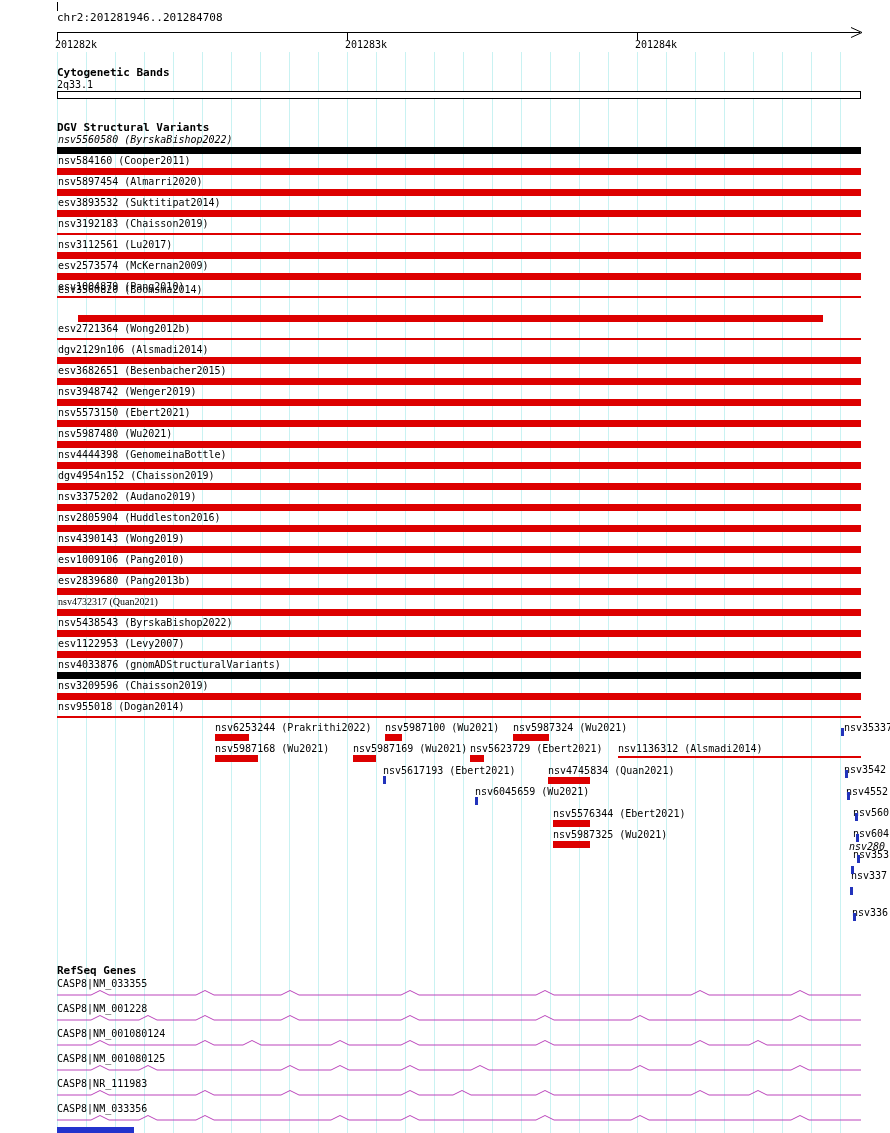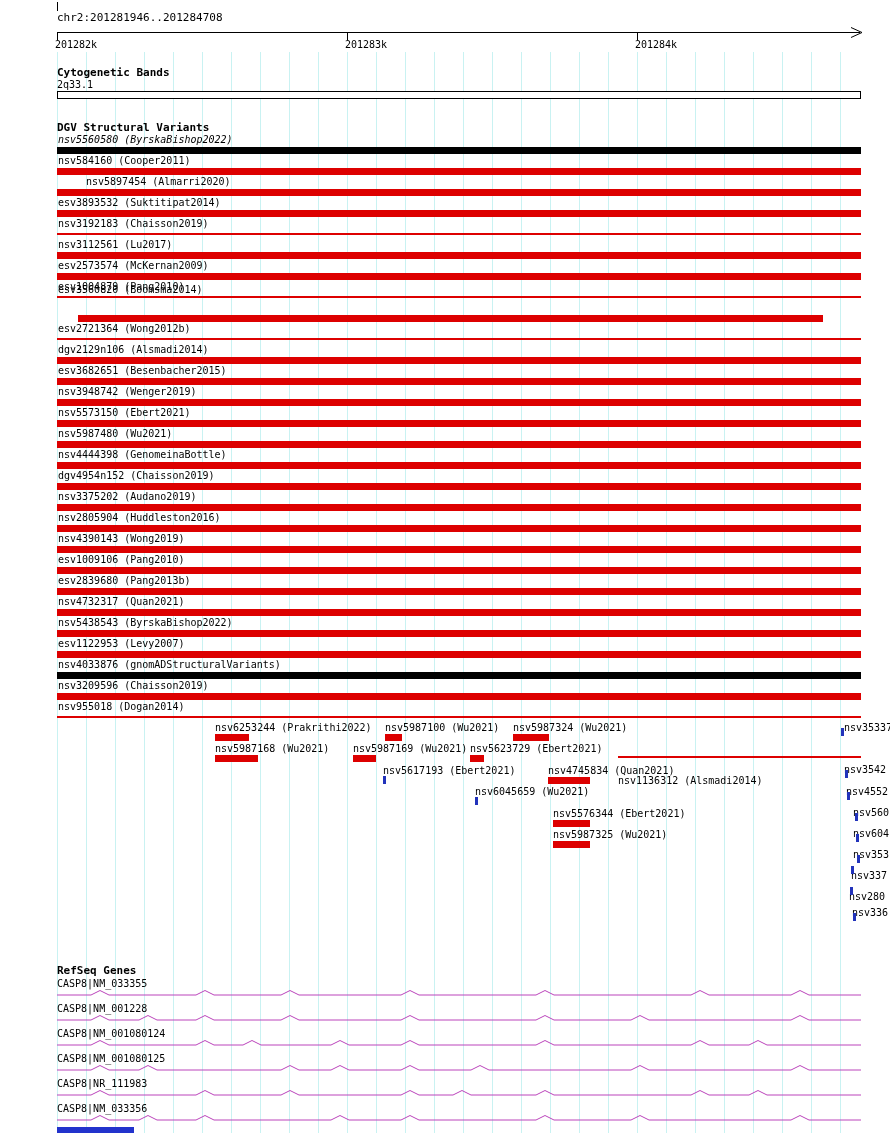--- a/index.html
+++ b/index.html
@@ -64,21 +64,21 @@
   <div class="lbl bold" style="left:57px;top:67px">Cytogenetic Bands</div>
   <div class="lbl" style="left:57px;top:79px">2q33.1</div>
   <div id="cytoband-box" style="position: absolute; box-sizing: border-box; border: 1px solid rgb(0, 0, 0); background: rgb(255, 255, 255); left: 57px; top: 91px; width: 804px; height: 8px;"></div>
 
   <div class="lbl bold" style="left:57px;top:122px">DGV Structural Variants</div>
   <div id="dgv-layer">
       <div class="lbl" style="position: absolute; left: 58px; top: 134px; font-style: italic;">nsv5560580 (ByrskaBishop2022)</div>
       <div class="" style="position: absolute; left: 57px; top: 147px; width: 804px; height: 7px; background: rgb(0, 0, 0);"></div>
       <div class="lbl" style="position: absolute; left: 58px; top: 155px;">nsv584160 (Cooper2011)</div>
       <div class="" style="position: absolute; left: 57px; top: 168px; width: 804px; height: 7px; background: rgb(221, 0, 0);"></div>
-      <div class="lbl" style="position: absolute; left: 58px; top: 176px; margin-left: 28px;">nsv5897454 (Almarri2020)</div>
+      <div class="lbl" style="position: absolute; left: 58px; top: 176px;">nsv5897454 (Almarri2020)</div>
       <div class="" style="position: absolute; left: 57px; top: 189px; width: 804px; height: 7px; background: rgb(221, 0, 0);"></div>
       <div class="lbl" style="position: absolute; left: 58px; top: 197px;">esv3893532 (Suktitipat2014)</div>
       <div class="" style="position: absolute; left: 57px; top: 210px; width: 804px; height: 7px; background: rgb(221, 0, 0);"></div>
       <div class="lbl" style="position: absolute; left: 58px; top: 218px;">nsv3192183 (Chaisson2019)</div>
       <div class="" style="position: absolute; left: 57px; top: 233px; width: 804px; height: 2px; background: rgb(221, 0, 0);"></div>
       <div class="lbl" style="position: absolute; left: 58px; top: 239px;">nsv3112561 (Lu2017)</div>
       <div class="" style="position: absolute; left: 57px; top: 252px; width: 804px; height: 7px; background: rgb(221, 0, 0);"></div>
       <div class="lbl" style="position: absolute; left: 58px; top: 260px;">esv2573574 (McKernan2009)</div>
       <div class="" style="position: absolute; left: 57px; top: 273px; width: 804px; height: 7px; background: rgb(221, 0, 0);"></div>
       <div class="lbl" style="position: absolute; left: 58px; top: 281px;">esv1004879 (Pang2010)</div>
@@ -104,21 +104,21 @@
       <div class="lbl" style="position: absolute; left: 58px; top: 491px;">nsv3375202 (Audano2019)</div>
       <div class="" style="position: absolute; left: 57px; top: 504px; width: 804px; height: 7px; background: rgb(221, 0, 0);"></div>
       <div class="lbl" style="position: absolute; left: 58px; top: 512px;">nsv2805904 (Huddleston2016)</div>
       <div class="" style="position: absolute; left: 57px; top: 525px; width: 804px; height: 7px; background: rgb(221, 0, 0);"></div>
       <div class="lbl" style="position: absolute; left: 58px; top: 533px;">nsv4390143 (Wong2019)</div>
       <div class="" style="position: absolute; left: 57px; top: 546px; width: 804px; height: 7px; background: rgb(221, 0, 0);"></div>
       <div class="lbl" style="position: absolute; left: 58px; top: 554px;">esv1009106 (Pang2010)</div>
       <div class="" style="position: absolute; left: 57px; top: 567px; width: 804px; height: 7px; background: rgb(221, 0, 0);"></div>
       <div class="lbl" style="position: absolute; left: 58px; top: 575px;">esv2839680 (Pang2013b)</div>
       <div class="" style="position: absolute; left: 57px; top: 588px; width: 804px; height: 7px; background: rgb(221, 0, 0);"></div>
-      <div class="lbl" style="position: absolute; left: 58px; top: 596px;">nsv4732317 (Quan2021)</div>
+      <div class="lbl" style="position: absolute; left: 58px; top: 596px; font-family: Liberation Serif, serif;">nsv4732317 (Quan2021)</div>
       <div class="" style="position: absolute; left: 57px; top: 609px; width: 804px; height: 7px; background: rgb(221, 0, 0);"></div>
       <div class="lbl" style="position: absolute; left: 58px; top: 617px;">nsv5438543 (ByrskaBishop2022)</div>
       <div class="" style="position: absolute; left: 57px; top: 630px; width: 804px; height: 7px; background: rgb(221, 0, 0);"></div>
       <div class="lbl" style="position: absolute; left: 58px; top: 638px;">esv1122953 (Levy2007)</div>
       <div class="" style="position: absolute; left: 57px; top: 651px; width: 804px; height: 7px; background: rgb(221, 0, 0);"></div>
       <div class="lbl" style="position: absolute; left: 58px; top: 659px;">nsv4033876 (gnomADStructuralVariants)</div>
       <div class="" style="position: absolute; left: 57px; top: 672px; width: 804px; height: 7px; background: rgb(0, 0, 0);"></div>
       <div class="lbl" style="position: absolute; left: 58px; top: 680px;">nsv3209596 (Chaisson2019)</div>
       <div class="" style="position: absolute; left: 57px; top: 693px; width: 804px; height: 7px; background: rgb(221, 0, 0);"></div>
       <div class="lbl" style="position: absolute; left: 58px; top: 701px;">nsv955018 (Dogan2014)</div>
@@ -130,21 +130,21 @@
       <div class="lbl" style="position: absolute; left: 513px; top: 722px;">nsv5987324 (Wu2021)</div>
       <div class="" style="position: absolute; left: 513px; top: 734px; width: 36px; height: 7px; background: rgb(221, 0, 0);"></div>
       <div class="lbl" style="position: absolute; left: 844px; top: 722px;">nsv35337</div>
       <div class="" style="position: absolute; left: 841px; top: 728px; width: 3px; height: 8px; background: rgb(34, 51, 187);"></div>
       <div class="lbl" style="position: absolute; left: 215px; top: 743px;">nsv5987168 (Wu2021)</div>
       <div class="" style="position: absolute; left: 215px; top: 755px; width: 43px; height: 7px; background: rgb(221, 0, 0);"></div>
       <div class="lbl" style="position: absolute; left: 353px; top: 743px;">nsv5987169 (Wu2021)</div>
       <div class="" style="position: absolute; left: 353px; top: 755px; width: 23px; height: 7px; background: rgb(221, 0, 0);"></div>
       <div class="lbl" style="position: absolute; left: 470px; top: 743px;">nsv5623729 (Ebert2021)</div>
       <div class="" style="position: absolute; left: 470px; top: 755px; width: 14px; height: 7px; background: rgb(221, 0, 0);"></div>
-      <div class="lbl" style="position: absolute; left: 618px; top: 743px; margin-top: 32px;">nsv1136312 (Alsmadi2014)</div>
+      <div class="lbl" style="position: absolute; left: 618px; top: 743px;">nsv1136312 (Alsmadi2014)</div>
       <div class="" style="position: absolute; left: 618px; top: 756px; width: 243px; height: 2px; background: rgb(221, 0, 0);"></div>
       <div class="lbl" style="position: absolute; left: 844px; top: 764px;">nsv3542</div>
       <div class="" style="position: absolute; left: 845px; top: 770px; width: 3px; height: 8px; background: rgb(34, 51, 187);"></div>
       <div class="lbl" style="position: absolute; left: 383px; top: 765px;">nsv5617193 (Ebert2021)</div>
       <div class="" style="position: absolute; left: 383px; top: 776px; width: 3px; height: 8px; background: rgb(34, 51, 187);"></div>
       <div class="lbl" style="position: absolute; left: 548px; top: 765px;">nsv4745834 (Quan2021)</div>
       <div class="" style="position: absolute; left: 548px; top: 777px; width: 42px; height: 7px; background: rgb(221, 0, 0);"></div>
       <div class="lbl" style="position: absolute; left: 846px; top: 786px;">nsv4552</div>
       <div class="" style="position: absolute; left: 847px; top: 792px; width: 3px; height: 8px; background: rgb(34, 51, 187);"></div>
       <div class="lbl" style="position: absolute; left: 475px; top: 786px;">nsv6045659 (Wu2021)</div>
@@ -154,21 +154,21 @@
       <div class="lbl" style="position: absolute; left: 553px; top: 808px;">nsv5576344 (Ebert2021)</div>
       <div class="" style="position: absolute; left: 553px; top: 820px; width: 37px; height: 7px; background: rgb(221, 0, 0);"></div>
       <div class="lbl" style="position: absolute; left: 853px; top: 828px;">nsv604</div>
       <div class="" style="position: absolute; left: 856px; top: 834px; width: 3px; height: 8px; background: rgb(34, 51, 187);"></div>
       <div class="lbl" style="position: absolute; left: 553px; top: 829px;">nsv5987325 (Wu2021)</div>
       <div class="" style="position: absolute; left: 553px; top: 841px; width: 37px; height: 7px; background: rgb(221, 0, 0);"></div>
       <div class="lbl" style="position: absolute; left: 853px; top: 849px;">nsv353</div>
       <div class="" style="position: absolute; left: 857px; top: 855px; width: 3px; height: 8px; background: rgb(34, 51, 187);"></div>
       <div class="lbl" style="position: absolute; left: 851px; top: 870px;">nsv337</div>
       <div class="" style="position: absolute; left: 851px; top: 866px; width: 3px; height: 8px; background: rgb(34, 51, 187);"></div>
-      <div class="lbl" style="position: absolute; left: 849px; top: 891px;">nsv280</div>
+      <div class="lbl" style="position: absolute; left: 849px; top: 841px; font-style: italic;">nsv280</div>
       <div class="" style="position: absolute; left: 850px; top: 887px; width: 3px; height: 8px; background: rgb(34, 51, 187);"></div>
       <div class="lbl" style="position: absolute; left: 852px; top: 907px;">nsv336</div>
       <div class="" style="position: absolute; left: 853px; top: 913px; width: 3px; height: 8px; background: rgb(34, 51, 187);"></div>
     </div>
 
   <div class="lbl bold" style="left:57px;top:965px">RefSeq Genes</div>
   <div id="refseq-layer">
       <div class="lbl" style="position: absolute; left: 57px; top: 978px;">CASP8|NM_033355</div>
       <svg width="804" height="8" style="position: absolute; left: 57px; top: 989px;">
         <path d="M0,6 L34,6 L43,1.5 L52,6 L139,6 L148,1.5 L157,6 L224,6 L233,1.5 L242,6 L344,6 L353,1.5 L362,6 L479,6 L488,1.5 L497,6 L634,6 L643,1.5 L652,6 L734,6 L743,1.5 L752,6 L804,6" fill="none" stroke="#bb44bb"></path>

